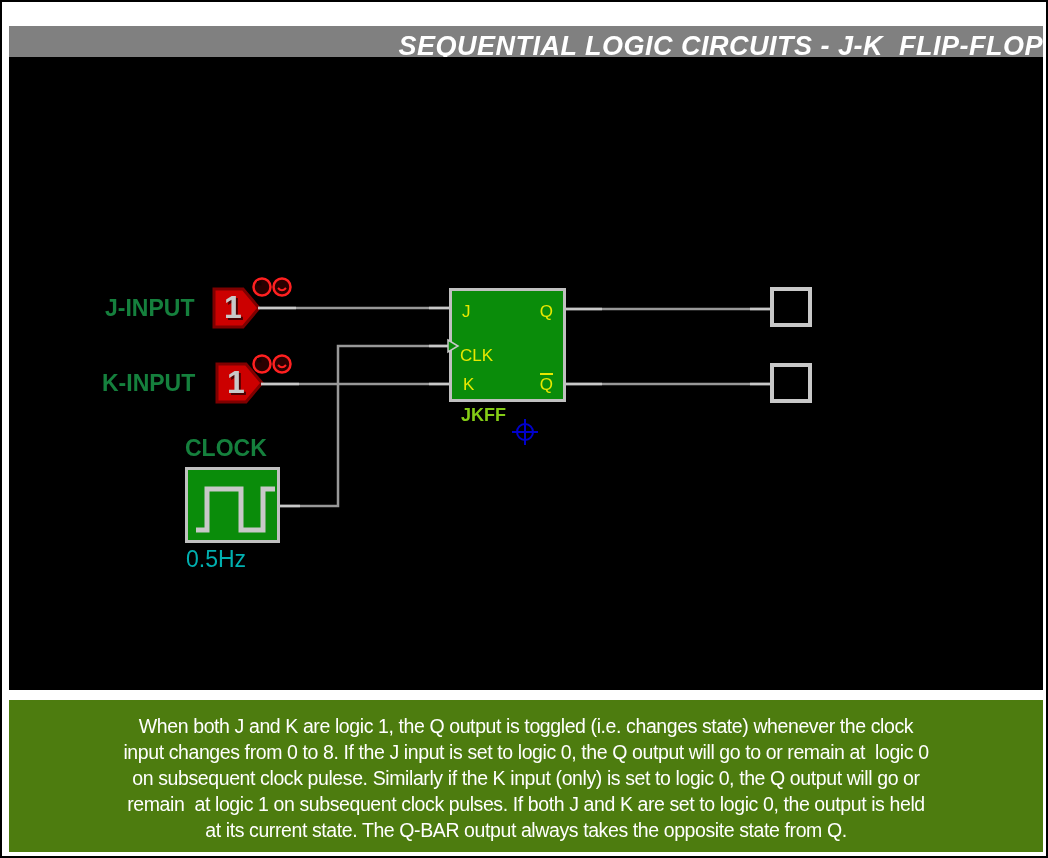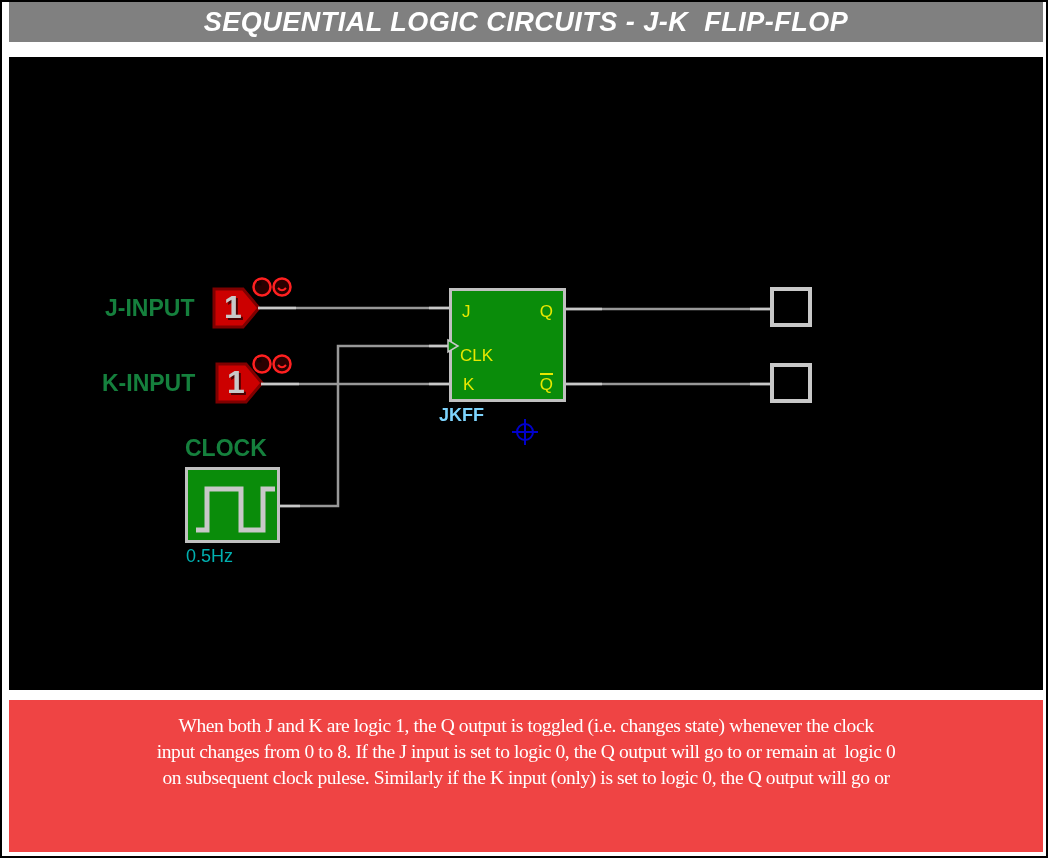--- a/index.html
+++ b/index.html
@@ -1,46 +1,46 @@
 <!DOCTYPE html>
 <html><head>
 <meta charset="utf-8">
 <style>
   html,body{margin:0;padding:0;background:#fff;}
   .page{position:relative;width:1048px;height:858px;background:#ffffff;
         border:2px solid #000;box-sizing:border-box;overflow:hidden;
         font-family:"Liberation Sans", sans-serif;}
-  .title-bar{position:absolute;left:7px;top:0;width:1034px;height:40px;
-             background:#808080;display:flex;align-items:center;justify-content:center;}
+  .title-bar{position:absolute;left:7px;top:24px;width:1034px;height:40px;
+             background:#808080;display:flex;align-items:center;justify-content:flex-end;}
   .title-text{color:#ffffff;font-size:27px;font-weight:bold;font-style:italic;
               letter-spacing:0.5px;white-space:pre;}
   .canvas{position:absolute;left:7px;top:55px;width:1034px;height:633px;background:#000000;}
-  .panel{position:absolute;left:7px;top:698px;width:1034px;height:152px;background:#ef4444;
-         color:#ffffff;text-align:center;padding-top:13px;box-sizing:border-box;font-family:Liberation Serif, serif;}
+  .panel{position:absolute;left:7px;top:698px;width:1034px;height:152px;background:#4d7c0f;
+         color:#ffffff;text-align:center;padding-top:13px;box-sizing:border-box;}
   .panel div{font-size:19.5px;line-height:26px;letter-spacing:-0.4px;white-space:pre;}
 
   .comp-label{position:absolute;color:#15803d;font-size:23px;font-weight:bold;white-space:pre;}
   .switch{position:absolute;width:50px;height:42px;}
   .switch svg{position:absolute;left:0;top:0;}
   .switch-value{position:absolute;left:8px;top:2px;width:26px;text-align:center;
                 color:#c8c8c8;font-size:32px;font-weight:bold;
                 text-shadow:2px 2px 0 #4d0000;}
   .toggles{position:absolute;}
   .tog{fill:#2a0000;stroke:#ff2020;stroke-width:2.5;}
 
   .ff{position:absolute;left:440px;top:231px;width:117px;height:114px;
       background:#0a8c0a;border:3px solid #c0c0c0;box-sizing:border-box;}
   .pin{position:absolute;color:#e8e800;font-size:17px;line-height:17px;}
   .overline{border-top:2px solid #e8e800;padding-top:1px;}
   .ref-des{position:absolute;left:441px;top:204px;color:#e8e800;font-size:23px;font-weight:bold;margin-top:27px;}
-  .part-no{position:absolute;left:430px;top:348px;color:#7dd3fc;font-size:18px;font-weight:bold;}
+  .part-no{position:absolute;left:452px;top:348px;color:#84cc16;font-size:18px;font-weight:bold;}
 
   .clockbox{position:absolute;left:176px;top:410px;width:95px;height:76px;
             background:#0a8c0a;border:3px solid #c0c0c0;box-sizing:border-box;}
-  .freq{position:absolute;left:177px;top:489px;color:#00b0b0;font-size:18px;}
+  .freq{position:absolute;left:177px;top:489px;color:#00b0b0;font-size:23px;}
 
   .probe{position:absolute;width:42px;height:40px;background:#000;
          border:4px solid #c8c8c8;box-sizing:border-box;}
   .overlay{position:absolute;left:0;top:0;pointer-events:none;}
 </style>
 </head>
 <body>
 
 <div class="page">
 
@@ -129,15 +129,17 @@
         <line x1="503" y1="375" x2="529" y2="375" stroke="#0000cc" stroke-width="2"></line>
         <line x1="516" y1="362" x2="516" y2="388" stroke="#0000cc" stroke-width="2"></line>
       </g>
     </svg>
   </div>
 
   <div class="panel">
     <div>When both J and K are logic 1, the Q output is toggled (i.e. changes state) whenever the clock</div>
     <div>input changes from 0 to 8. If the J input is set to logic 0, the Q output will go to or remain at  logic 0</div>
     <div>on subsequent clock pulese. Similarly if the K input (only) is set to logic 0, the Q output will go or</div>
+    <div>remain  at logic 1 on subsequent clock pulses. If both J and K are set to logic 0, the output is held</div>
+    <div>at its current state. The Q-BAR output always takes the opposite state from Q.</div>
   </div>
 
 </div>
 
 </body></html>

